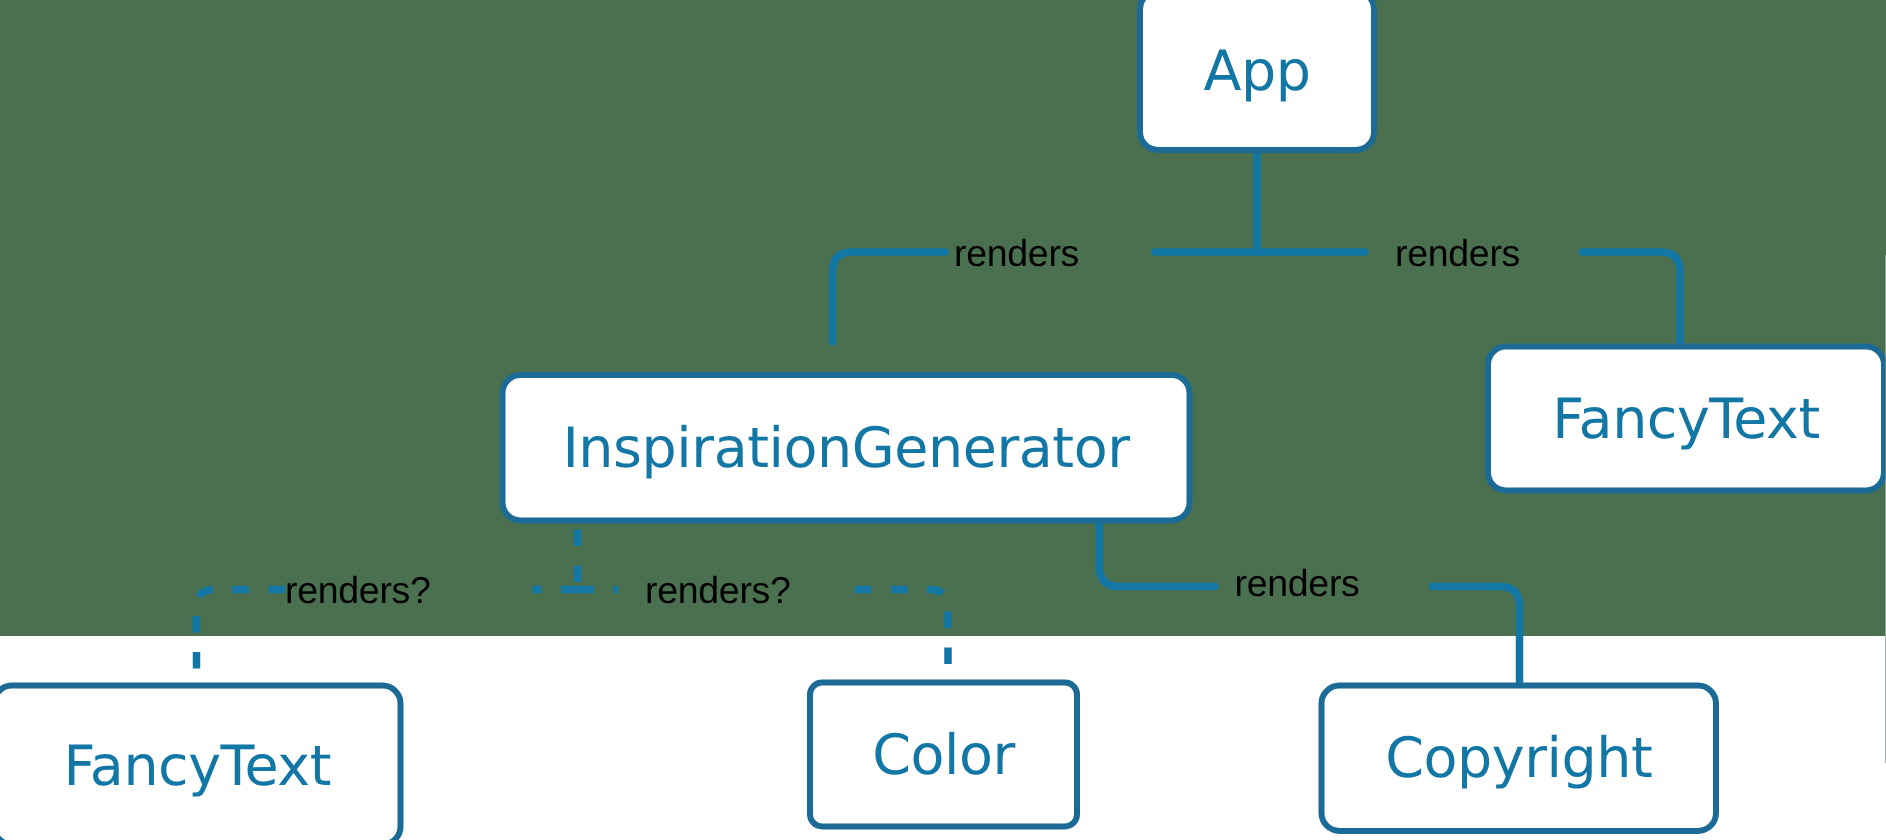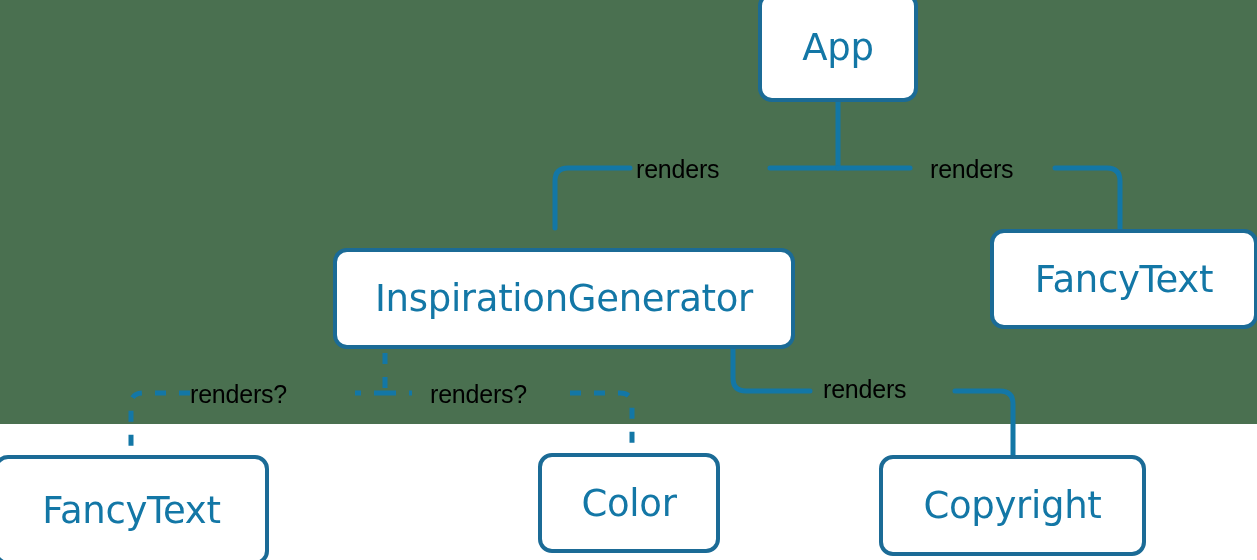--- a/index.html
+++ b/index.html
@@ -82,21 +82,21 @@
   </div>
 
   <div class="node" style="left:990px; top:229px; width:268px; height:100px;">
     <span>FancyText</span>
   </div>
 
   <div class="node" style="left:-6px; top:455px; width:275px; height:110px;">
     <span>FancyText</span>
   </div>
 
-  <div class="node" style="left:538px; top:453px; width:182px; height:100px;">
+  <div class="node" style="left:538px; top:453px; width:182px; height:100px;border-radius:10px;">
     <span>Color</span>
   </div>
 
   <div class="node" style="left:879px; top:455px; width:267px; height:101px;">
     <span>Copyright</span>
   </div>
 
   <div class="edge-label" style="left:636px; top:155px;">renders</div>
 
   <div class="edge-label" style="left:930px; top:155px;">renders</div>

